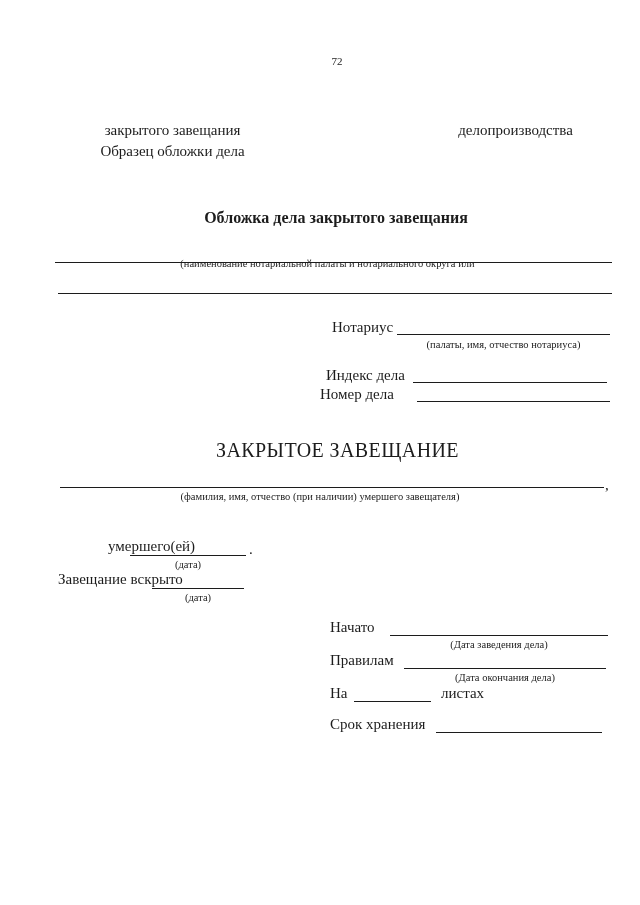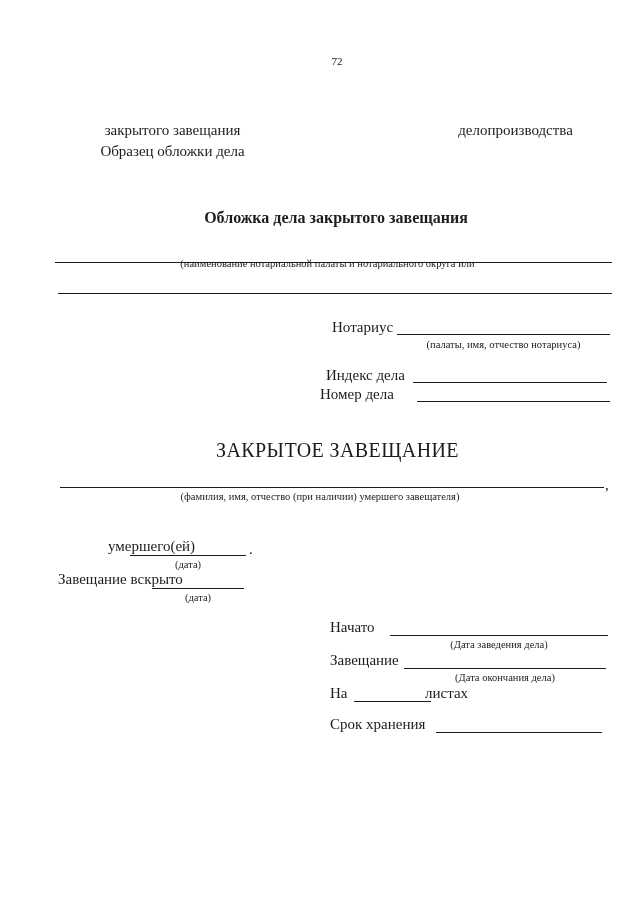--- a/index.html
+++ b/index.html
@@ -78,24 +78,24 @@
   <div class="abs center caption" style="left:130px; width:116px; top:559px;">(дата)</div>
 
   <div class="abs label" style="left:58px; top:571px;">Завещание вскрыто</div>
   <div class="rule" style="left:152px; top:588px; width:92px;"></div>
   <div class="abs center caption" style="left:152px; width:92px; top:592px;">(дата)</div>
 
   <div class="abs label" style="left:330px; top:619px;">Начато</div>
   <div class="rule" style="left:390px; top:635px; width:218px;"></div>
   <div class="abs center caption" style="left:390px; width:218px; top:639px;">(Дата заведения дела)</div>
 
-  <div class="abs label" style="left:330px; top:652px;">Завещание</div>
+  <div class="abs label" style="left:330px; top:652px;">Правилам</div>
   <div class="rule" style="left:404px; top:668px; width:202px;"></div>
   <div class="abs center caption" style="left:404px; width:202px; top:672px;">(Дата окончания дела)</div>
 
   <div class="abs label" style="left:330px; top:685px;">На</div>
   <div class="rule" style="left:354px; top:701px; width:77px;"></div>
-  <div class="abs label" style="left:425px; top:685px;">листах</div>
+  <div class="abs label" style="left:441px; top:685px;">листах</div>
 
   <div class="abs label" style="left:330px; top:716px;">Срок хранения</div>
   <div class="rule" style="left:436px; top:732px; width:166px;"></div>
 
 </div>
 
 </body></html>

